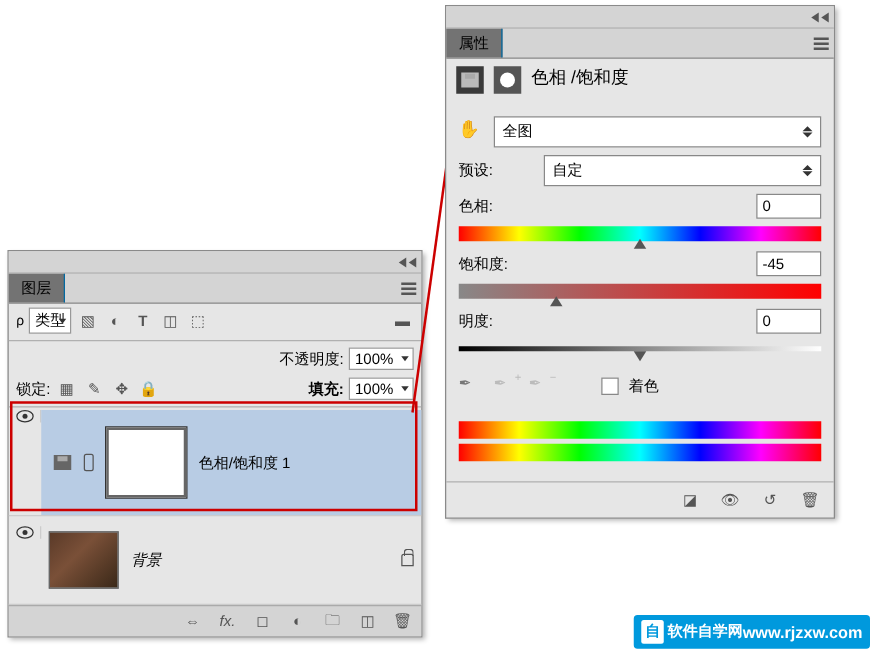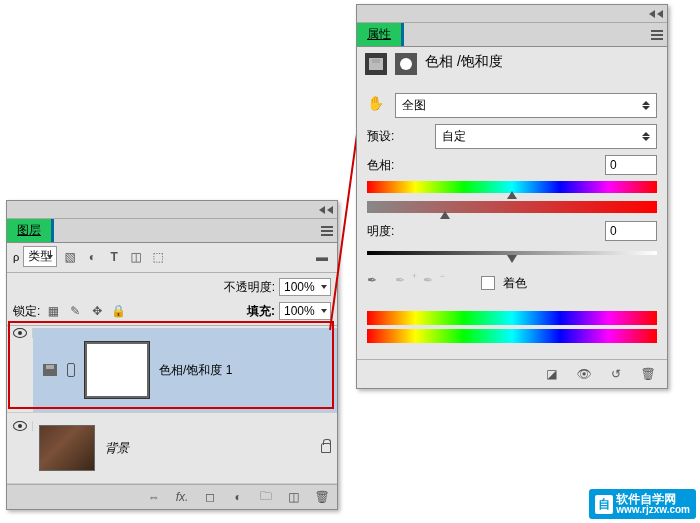--- a/index.html
+++ b/index.html
@@ -4,21 +4,21 @@
 <style>
 *{box-sizing:border-box;margin:0;padding:0;font-family:"Microsoft YaHei",SimSun,sans-serif;font-size:12px;}
 body{background:#fff;position:relative;width:700px;height:523px;}
 .panel{position:absolute;background:#e6e6e6;border:1px solid #8a8a8a;box-shadow:2px 2px 4px rgba(0,0,0,0.3);}
 .panel-header{background:#d4d4d4;height:18px;display:flex;align-items:center;padding:0 4px;border-bottom:1px solid #aaa;}
 .collapse-btns{margin-left:auto;display:flex;gap:4px;align-items:center;}
 .triangle-l{width:0;height:0;border-top:4px solid transparent;border-bottom:4px solid transparent;border-right:6px solid #555;}
 .hamburger{width:12px;height:10px;display:flex;flex-direction:column;justify-content:space-between;}
 .hamburger span{height:2px;background:#555;}
 .tab-row{display:flex;border-bottom:1px solid #8a8a8a;background:#d4d4d4;}
-.tab{padding:3px 10px;background:#22c55e;border-right:3px solid #0369a1;text-decoration:underline;}
+.tab{padding:3px 10px;background:#737373;border-right:1px solid #0369a1;}
 .row{display:flex;align-items:center;padding:3px 6px;gap:4px;}
 .select{background:#fff;border:1px solid #999;padding:1px 4px 1px 4px;position:relative;}
 .select::after{content:"";position:absolute;right:3px;top:50%;transform:translateY(-50%);width:0;height:0;border-left:3px solid transparent;border-right:3px solid transparent;border-top:4px solid #333;}
 .updown{display:flex;flex-direction:column;gap:1px;}
 .updown span{width:0;height:0;border-left:4px solid transparent;border-right:4px solid transparent;}
 .updown .u{border-bottom:4px solid #333;}
 .updown .d{border-top:4px solid #333;}
 .icon-btn{width:18px;height:16px;display:inline-flex;align-items:center;justify-content:center;color:#555;}
 .divider{height:1px;background:#b0b0b0;margin:2px 0;}
 .layers-list{background:#e6e6e6;}
@@ -47,21 +47,21 @@
 .slider-track{height:12px;position:relative;margin:2px 0 8px 0;}
 .hue-grad{background:linear-gradient(90deg,#f00,#ff0,#0f0,#0ff,#00f,#f0f,#f00);}
 .sat-grad{background:linear-gradient(90deg,#888,#f00);}
 .light-grad{background:linear-gradient(90deg,#000,#888,#fff);height:4px;top:4px;position:relative;}
 .slider-thumb{position:absolute;width:0;height:0;border-left:5px solid transparent;border-right:5px solid transparent;border-bottom:8px solid #555;top:10px;}
 .slider-thumb-line{position:absolute;width:0;height:0;border-left:5px solid transparent;border-right:5px solid transparent;border-top:8px solid #555;top:-4px;}
 .checkbox{width:14px;height:14px;border:1px solid #888;background:#fff;display:inline-block;}
 .rainbow-bar{height:14px;background:linear-gradient(90deg,#f00,#ff0,#0f0,#0ff,#00f,#f0f,#f00);margin:4px 0;}
 .props-footer{display:flex;justify-content:flex-end;gap:14px;padding:6px 10px;border-top:1px solid #b0b0b0;margin-top:6px;}
 .watermark{position:absolute;right:4px;bottom:4px;background:#0099dd;color:#fff;padding:4px 6px;font-weight:bold;border-radius:3px;display:flex;align-items:center;gap:3px;font-size:13px;}
-.watermark .sub{font-size:10px;color:#fff;}
+.watermark .sub{font-size:13px;color:#fff;}
 .hand-icon{width:20px;height:18px;position:relative;}
 .hand-icon::before{content:"✋";font-size:14px;position:absolute;top:-2px;}
 .link-icon{width:12px;height:14px;border:1px solid #555;border-radius:3px;}
 .icon-save{width:14px;height:12px;background:#666;position:relative;}
 .icon-save::after{content:"";position:absolute;top:1px;left:3px;width:8px;height:4px;background:#aaa;}
 </style>
 </head>
 <body>
 
 <div class="panel" style="left:6px;top:200px;width:332px;">
@@ -205,20 +205,24 @@
     </div>
 
     <div class="prop-row">
       <span class="prop-label">色相:</span>
       <input class="num-input" value="0" style="">
     </div>
     <div class="slider-track hue-grad">
       <div class="slider-thumb" style="left:calc(50% - 5px);"></div>
     </div>
 
+    <div class="prop-row">
+      <span class="prop-label">饱和度:</span>
+      <input class="num-input" value="-45" style="">
+    </div>
     <div class="slider-track sat-grad">
       <div class="slider-thumb" style="left:calc(27% - 5px);"></div>
     </div>
 
     <div class="prop-row">
       <span class="prop-label">明度:</span>
       <input class="num-input" value="0" style="">
     </div>
     <div class="slider-track">
       <div class="light-grad"></div>
@@ -240,17 +244,17 @@
   <div class="props-footer">
     <span class="icon-btn">◪</span>
     <span class="icon-btn">👁</span>
     <span class="icon-btn">↺</span>
     <span class="icon-btn">🗑</span>
   </div>
 </div>
 
 <div class="watermark">
   <span style="background:#fff;color:#0099dd;padding:1px 3px;border-radius:2px;font-weight:bold;">自</span>
-  <div style="display:flex;flex-direction:column;line-height:1;">
+  <div style="display:flex;flex-direction:row;line-height:1;">
     <span>软件自学网</span>
     <span class="sub">www.rjzxw.com</span>
   </div>
 </div>
 
 </body></html>

